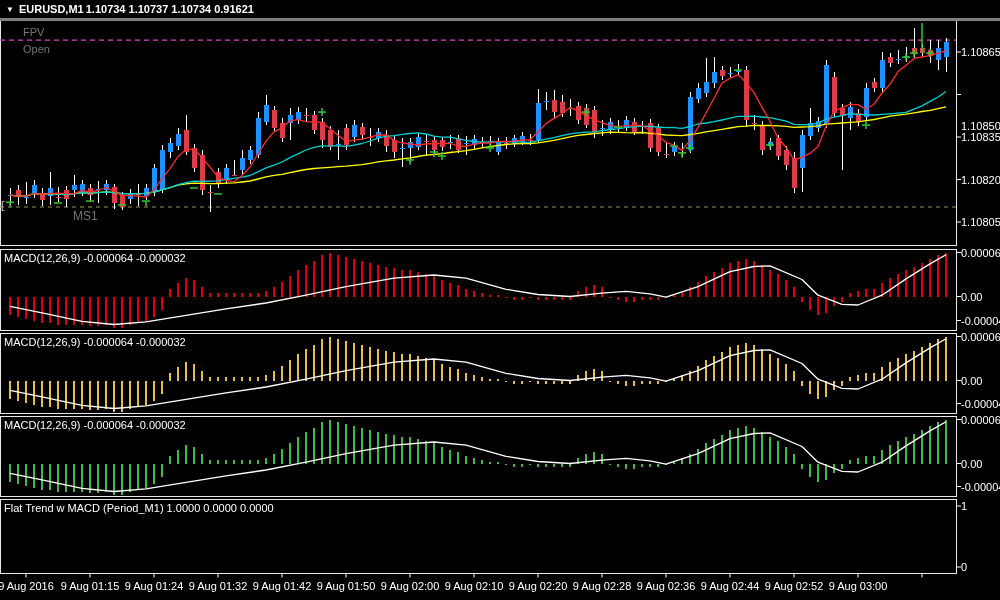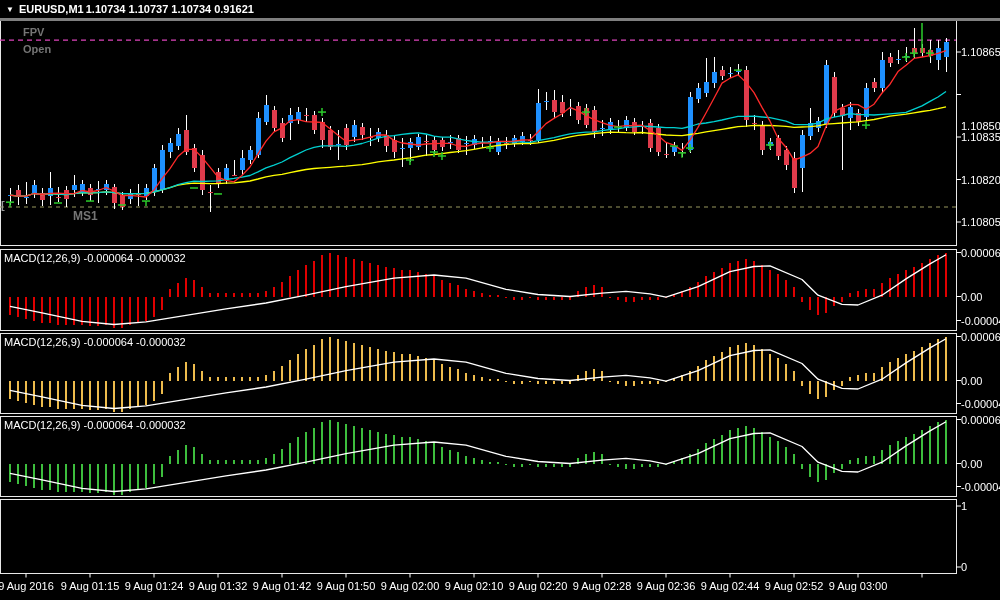--- a/index.html
+++ b/index.html
@@ -4,21 +4,21 @@
 <style>
   html,body{margin:0;padding:0;background:#000;}
   #app{position:relative;width:1000px;height:600px;background:#000;overflow:hidden;
        font-family:"Liberation Sans", sans-serif;-webkit-font-smoothing:none;}
   .titlebar{position:absolute;left:0;top:0;width:1000px;height:18px;background:#000;color:#fff;
             font-size:11px;font-weight:bold;display:flex;align-items:center;}
   .titlebar .tri{font-size:8px;margin:0 5px 0 6px;}
   .titlebar .sym{margin-right:2px;}
   .sep{position:absolute;left:0;top:18px;width:1000px;height:3px;background:#7f7f7f;}
   .watermark{position:absolute;left:10px;top:20px;font-size:13px;font-weight:bold;color:#7e7e7e;letter-spacing:0.5px;}
-  .lvl-label{position:absolute;font-weight:bold;color:#757575;font-size:11px;}
+  .lvl-label{position:absolute;font-weight:normal;color:#757575;font-size:11px;}
   #lbl-fpv{left:23px;top:26px;}
   #lbl-open{left:23px;top:43px;}
   #lbl-ms1{left:65px;top:209px;font-size:12px;margin-left:8px;}
   .panel-label{position:absolute;left:4px;color:#fff;font-size:11px;white-space:pre;}
   .axis-label{position:absolute;left:961px;color:#fff;font-size:11px;line-height:12px;white-space:nowrap;}
   .time-label{position:absolute;top:580px;width:70px;text-align:center;color:#fff;font-size:11px;white-space:nowrap;}
   svg{position:absolute;left:0;top:0;}
 </style>
 </head>
 <body>
@@ -727,20 +727,21 @@
       <line x1="922" y1="573.5" x2="922" y2="577.5" stroke="#fff" stroke-width="1"></line>
     </svg>
 
   <div class="lvl-label" id="lbl-fpv">FPV</div>
   <div class="lvl-label" id="lbl-open">Open</div>
   <div class="lvl-label" id="lbl-ms1">MS1</div>
 
   <div class="panel-label" style="top:252px">MACD(12,26,9) -0.000064 -0.000032</div>
   <div class="panel-label" style="top:336px">MACD(12,26,9) -0.000064 -0.000032</div>
   <div class="panel-label" style="top:419px">MACD(12,26,9) -0.000064 -0.000032</div>
+  <div class="panel-label" style="top:502px">Flat Trend w MACD (Period_M1) 1.0000 0.0000 0.0000</div>
 
   <div id="labels-root">
       <div class="axis-label" style="top: 46px; left: 961px;">1.10865</div>
       <div class="axis-label" style="top: 88.5px; left: 961px; margin-top: 31px;">1.10850</div>
       <div class="axis-label" style="top: 131px; left: 961px;">1.10835</div>
       <div class="axis-label" style="top: 173.5px; left: 961px;">1.10820</div>
       <div class="axis-label" style="top: 216px; left: 961px;">1.10805</div>
       <div class="axis-label" style="top: 246.5px; left: 961px;">0.000069</div>
       <div class="axis-label" style="top: 290.5px; left: 961px;">0.00</div>
       <div class="axis-label" style="top: 314.5px; left: 961px;">-0.000048</div>

